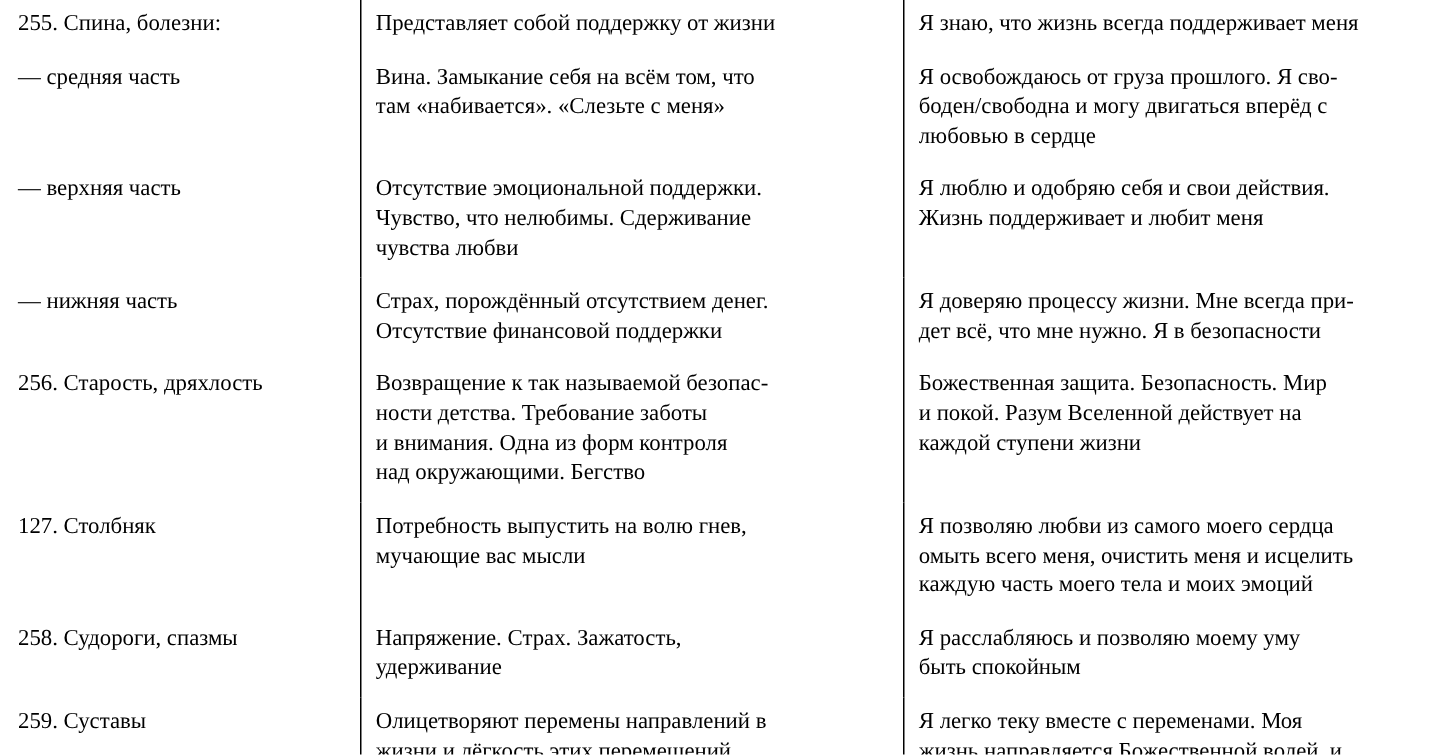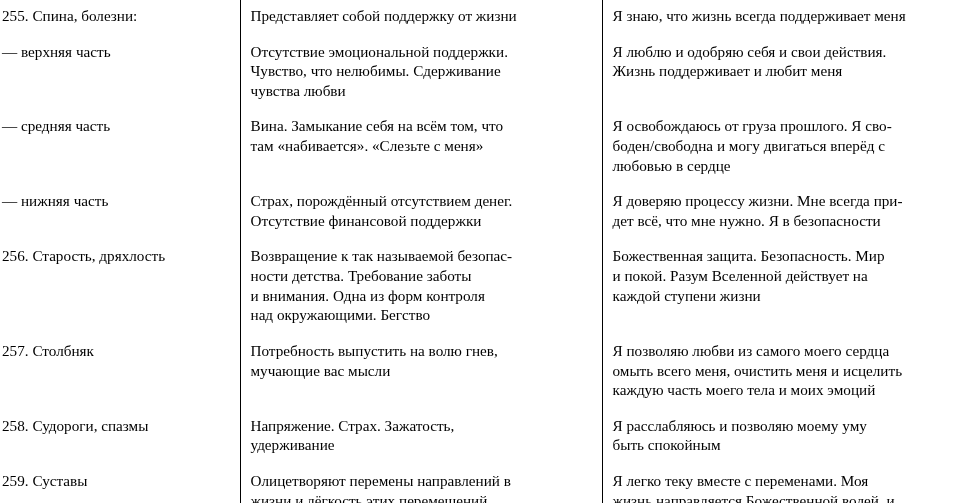--- a/index.html
+++ b/index.html
@@ -33,21 +33,21 @@
   table.ailment-table td {
     vertical-align: top;
     padding: 6px 8px 10px 4px;
     font-size: 15.2px;
     line-height: 1.29;
     border: none;
   }
   
   table.ailment-table td.col1 {
     border-right: 1.6px solid #000;
-    padding-left: 2px;
+    padding-left: 12px;
   }
   table.ailment-table td.col2 {
     border-right: 1.6px solid #000;
     padding-left: 10px;
     margin-top: 46px;
   }
   table.ailment-table td.col3 {
     padding-left: 10px;
     padding-right: 2px;
     font-family: Liberation Serif, serif;
@@ -76,44 +76,44 @@
           </td>
         <td class="col2">
             <span class="cell-text">Представляет собой поддержку от жизни</span>
           </td>
         <td class="col3">
             <span class="cell-text">Я знаю, что жизнь всегда поддерживает меня</span>
           </td>
       </tr>
       <tr>
         <td class="col1">
+            <span class="cell-text">— средняя часть</span>
+          </td>
+        <td class="col2">
+            <span class="cell-text">Вина. Замыкание себя на всём том, что
+там «набивается». «Слезьте с меня»</span>
+          </td>
+        <td class="col3">
+            <span class="cell-text">Я освобождаюсь от груза прошлого. Я сво-
+боден/свободна и могу двигаться вперёд с
+любовью в сердце</span>
+          </td>
+      </tr>
+      <tr>
+        <td class="col1">
             <span class="cell-text">— верхняя часть</span>
           </td>
         <td class="col2">
             <span class="cell-text">Отсутствие эмоциональной поддержки.
 Чувство, что нелюбимы. Сдерживание
 чувства любви</span>
           </td>
         <td class="col3">
             <span class="cell-text">Я люблю и одобряю себя и свои действия.
 Жизнь поддерживает и любит меня</span>
-          </td>
-      </tr>
-      <tr>
-        <td class="col1">
-            <span class="cell-text">— средняя часть</span>
-          </td>
-        <td class="col2">
-            <span class="cell-text">Вина. Замыкание себя на всём том, что
-там «набивается». «Слезьте с меня»</span>
-          </td>
-        <td class="col3">
-            <span class="cell-text">Я освобождаюсь от груза прошлого. Я сво-
-боден/свободна и могу двигаться вперёд с
-любовью в сердце</span>
           </td>
       </tr>
       <tr>
         <td class="col1">
             <span class="cell-text">— нижняя часть</span>
           </td>
         <td class="col2">
             <span class="cell-text">Страх, порождённый отсутствием денег.
 Отсутствие финансовой поддержки</span>
           </td>
@@ -133,21 +133,21 @@
 над окружающими. Бегство</span>
           </td>
         <td class="col3">
             <span class="cell-text">Божественная защита. Безопасность. Мир
 и покой. Разум Вселенной действует на
 каждой ступени жизни</span>
           </td>
       </tr>
       <tr>
         <td class="col1">
-            <span class="cell-text">257. Столбняк</span>
+            <span class="cell-text">127. Столбняк</span>
           </td>
         <td class="col2">
             <span class="cell-text">Потребность выпустить на волю гнев,
 мучающие вас мысли</span>
           </td>
         <td class="col3">
             <span class="cell-text">Я позволяю любви из самого моего сердца
 омыть всего меня, очистить меня и исцелить
 каждую часть моего тела и моих эмоций</span>
           </td>

